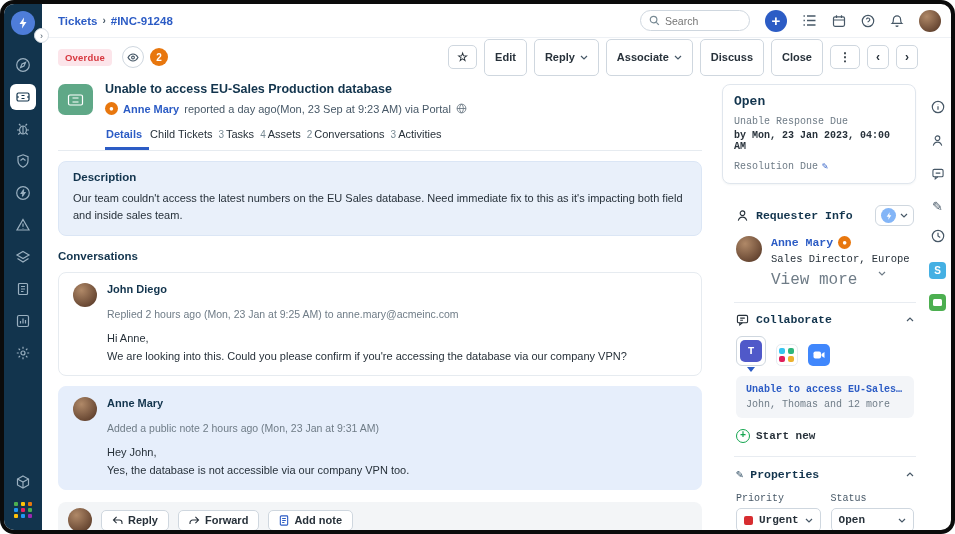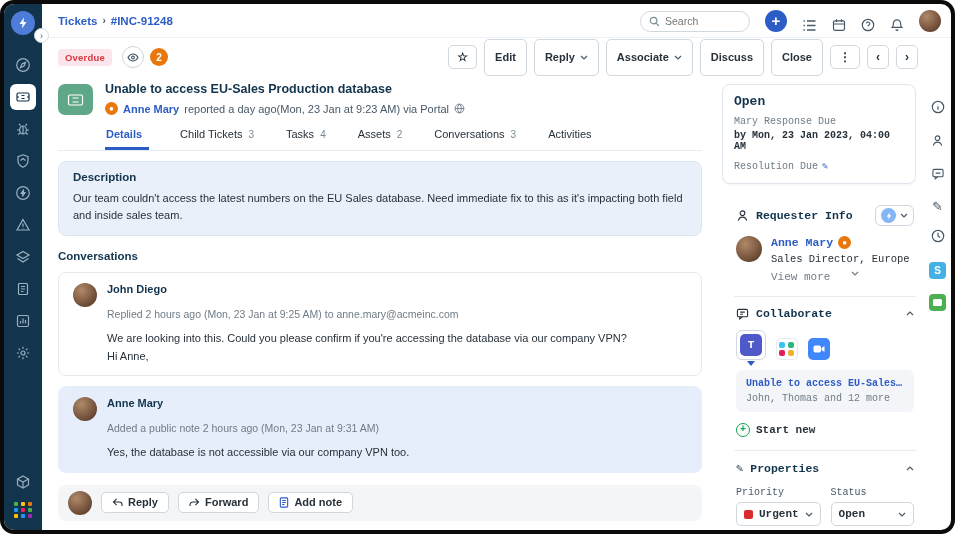--- a/index.html
+++ b/index.html
@@ -23,21 +23,21 @@
     color:#475867; display:flex; align-items:center; justify-content:center; z-index:5; }
   .apps-grid { display:grid; grid-template-columns:repeat(3,5px); grid-gap:2px; margin:4px 0 2px; }
   .apps-grid i { width:4px; height:4px; border-radius:1px; display:block; }
 
   
   .main { flex:1; display:flex; flex-direction:column; min-width:0; }
   .topbar { height:34px; display:flex; align-items:center; padding:0 10px 0 16px;
     border-bottom:1px solid #eef1f5; flex-shrink:0; }
   .crumb { font-size:11.5px; font-weight:bold; color:#2c5cc5; }
   .crumb-sep { color:#475867; font-size:10px; margin:0 5px; font-weight:bold; }
-  .topbar-right { margin-left:auto; display:flex; align-items:flex-end; gap:15px; }
+  .topbar-right { margin-left:auto; display:flex; align-items:center; gap:15px; }
   .search-pill { width:110px; height:21px; border:1px solid #cfd7df; border-radius:11px;
     display:flex; align-items:center; gap:5px; padding:0 8px; color:#788a94; }
   .search-pill input { border:none; outline:none; width:70px; font-size:10.5px;
     font-family:inherit; color:#475867; background:transparent; }
   .plus-btn { width:22px; height:22px; border-radius:50%; background:#2c5cc5; color:#fff;
     font-size:15px; display:flex; align-items:center; justify-content:center; font-weight:bold; }
   .tb-ic { color:#475867; display:flex; }
   .avatar { border-radius:50%; background:radial-gradient(circle at 35% 30%, #b08968, #6b4a35 70%, #4a3124); }
   .av-sm { width:22px; height:22px; }
   .av-md { width:24px; height:24px; flex-shrink:0; }
@@ -64,21 +64,21 @@
   .tk-head { display:flex; gap:12px; padding:6px 0 8px; align-items:flex-start; }
   .tk-avatar { width:35px; height:31px; border-radius:7px; background:#5fa887; display:flex;
     align-items:center; justify-content:center; color:#fff; flex-shrink:0; margin-top:2px; }
   .tk-title { font-size:12.5px; font-weight:bold; color:#12344d; }
   .tk-meta { display:flex; align-items:center; gap:5px; margin-top:6px; font-size:11px; color:#475867; }
   .vip-dot { width:13px; height:13px; border-radius:50%; background:#e8770e; color:#fff;
     font-size:8px; display:flex; align-items:center; justify-content:center; }
   .req-link { color:#2c5cc5; font-weight:bold; }
 
   
-  .tabs { display:flex; gap:30px; padding-left:47px; border-bottom:1px solid #e6ebf0; flex-shrink:0;align-items:center; }
+  .tabs { display:flex; padding-left:47px; border-bottom:1px solid #e6ebf0; flex-shrink:0;align-items:center; }
   .tab { font-size:11px; color:#27313a; padding:5px 1px 7px; display:flex; gap:6px;
     align-items:center; cursor:pointer; border-bottom:3px solid transparent; }
   .tab.active { color:#2c5cc5; font-weight:bold; border-bottom-color:#2c5cc5; }
   .tab .cnt { color:#788a94; font-size:10px; }
 
   
   .detail { flex:1; padding:10px 0 0 0; overflow:hidden; }
   .desc-card { background:#e9f0fa; border:1px solid #dbe6f5; border-radius:8px; padding:9px 14px 11px; }
   .desc-card h3 { font-size:11.5px; margin-bottom:7px; }
   .desc-card p { font-size:11px; color:#27313a; line-height:1.55; }
@@ -105,21 +105,21 @@
   .sect { border-top:1px solid #e8ecf1; margin-top:11px; padding:10px 2px 2px;margin-left:12px; }
   .sect-h { display:flex; align-items:center; gap:7px; font-weight:bold; font-size:11.5px; }
   .sect-h .right { margin-left:auto; }
   .mini-btn { border:1px solid #cfd7df; border-radius:6px; background:#fff; padding:2px 5px;
     display:flex; align-items:center; gap:4px; }
   .flash-dot { width:15px; height:15px; border-radius:50%; background:#83b5f7; color:#fff;
     display:flex; align-items:center; justify-content:center; font-size:9px; }
   .req-body { display:flex; gap:9px; margin-top:10px; }
   .req-body .nm { color:#2c5cc5; font-weight:bold; font-size:11.5px; display:flex; gap:5px; align-items:center; }
   .req-body .role { font-size:10.5px; color:#27313a; margin-top:4px; }
-  .view-more { font-size:11px; color:#6f7c87; margin-top:6px; display:flex; align-items:flex-start; gap:21px; }
+  .view-more { font-size:16px; color:#6f7c87; margin-top:6px; display:flex; align-items:flex-start; gap:21px; }
   .apps-row { display:flex; align-items:flex-end; gap:10px; margin:10px 0 2px; }
   .app-box { width:30px; height:30px; border:1px solid #cfd7df; border-radius:6px;
     display:flex; align-items:center; justify-content:center; position:relative; background:#fff; }
   .app { width:22px; height:22px; border-radius:5px; display:flex; align-items:center;
     justify-content:center; color:#fff; font-weight:bold; font-size:11px; }
   .teams { background:#5059c9; }
   .zoomapp { background:#4087fc; }
   .slack { background:#fff; border:1px solid #e6ebf0; display:grid;
     grid-template-columns:7px 7px; grid-gap:2px; place-content:center; }
   .slack i { width:6px; height:6px; border-radius:2px; display:block; }
@@ -344,21 +344,21 @@
                 <svg width="17" height="14" viewBox="0 0 17 14" fill="none" stroke="#fff" stroke-width="1.2">
                     <rect x="1.5" y="2" width="14" height="10" rx="1.5"></rect>
                     <path d="M5.5 5h6M5.5 9h6"></path>
                   </svg>
               </div>
               <div>
                 <h1 class="tk-title">Unable to access EU-Sales Production database</h1>
                 <div class="tk-meta">
                   <span class="vip-dot">●</span>
                   <a class="req-link">Anne Mary</a>
-                  <span>reported a day ago(Mon, 23 Jan at 9:23 AM) via Portal</span>
+                  <span>reported a day ago(Mon, 23 Sep at 9:23 AM) via Portal</span>
                   <svg width="11" height="11" viewBox="0 0 12 12" fill="none" stroke="#6f7c87" stroke-width="1">
                       <circle cx="6" cy="6" r="4.8"></circle>
                       <path d="M1.2 6h9.6M6 1.2c1.5 1.4 2 3 2 4.8s-.5 3.4-2 4.8C4.5 9.4 4 7.8 4 6s.5-3.4 2-4.8Z"></path>
                     </svg>
                 </div>
               </div>
             </div>
 
             <nav class="tabs">
               <div class="tab active">
@@ -394,32 +394,33 @@
               </div>
 
               <h3 class="conv-h">Conversations</h3>
 
               <div class="conv">
                 <span class="avatar av-md"></span>
                 <div style="min-width:0;">
                   <div class="who">John Diego</div>
                   <div class="meta">Replied 2 hours ago (Mon, 23 Jan at 9:25 AM) to anne.mary@acmeinc.com</div>
                   <div class="body-txt">
+                    <div>Hi Anne,</div>
                     <div>We are looking into this. Could you please confirm if you're accessing the database via our company VPN?</div>
-                    <div>Hi Anne,</div>
                   </div>
                 </div>
               </div>
 
               <div class="conv note">
                 <span class="avatar av-md"></span>
                 <div style="min-width:0;">
                   <div class="who">Anne Mary</div>
                   <div class="meta">Added a public note 2 hours ago (Mon, 23 Jan at 9:31 AM)</div>
                   <div class="body-txt">
+                    <div>Hey John,</div>
                     <div>Yes, the database is not accessible via our company VPN too.</div>
                   </div>
                 </div>
               </div>
 
               <div class="reply-bar">
                 <span class="avatar av-md"></span>
                 <button class="btn">
                   <svg width="11" height="9" viewBox="0 0 12 10" fill="none" stroke="#27313a" stroke-width="1.2">
                       <path d="M5 1 1.5 4.5 5 8M1.5 4.5H8a3 3 0 0 1 3 3V9"></path>
@@ -439,21 +440,21 @@
                     </svg>
                   <span>Add note</span>
                   </button>
               </div>
             </div>
           </section>
 
           <aside class="rpanel">
             <div class="sla-card">
               <div class="st">Open</div>
-              <div class="sla-lbl">Mary Response Due</div>
+              <div class="sla-lbl">Unable Response Due</div>
               <div class="sla-val">by Mon, 23 Jan 2023, 04:00 AM</div>
               <div class="sla-lbl">
                   <span>Resolution Due</span>
                 <span style="color:#2c5cc5;">✎</span>
                 </div>
             </div>
 
             <div class="sect" style="border-top:none;">
               <div class="sect-h">
                 <svg width="13" height="13" viewBox="0 0 14 14" fill="none" stroke="#27313a" stroke-width="1.2">

